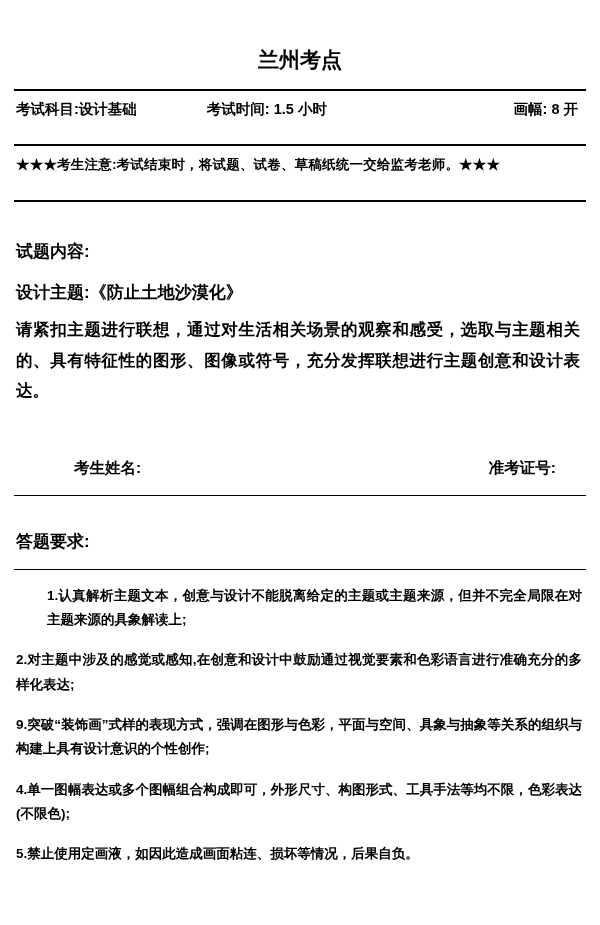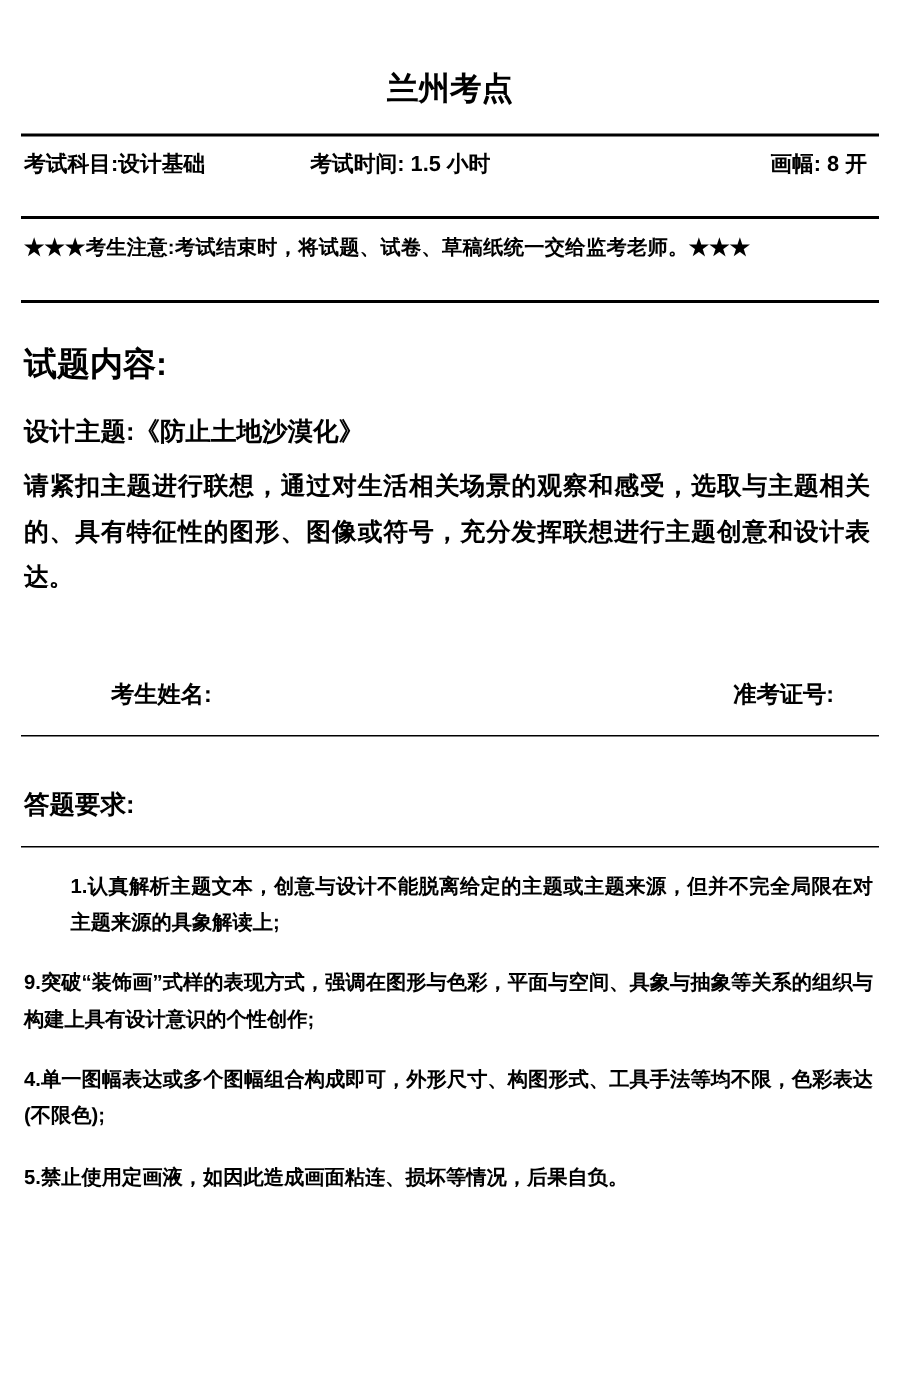--- a/index.html
+++ b/index.html
@@ -60,23 +60,23 @@
 
   .notice {
     font-size: 13.5px;
     font-weight: bold;
     padding: 10px 2px 10px 2px;
     letter-spacing: 0.2px;
     white-space: nowrap;
   }
 
   .section-title {
-    font-size: 22px;
+    font-size: 17px;
     font-weight: bold;
-    margin-top: 26px;
+    margin-top: 38px;
     margin-left: 2px;
   }
   .topic {
     font-size: 17px;
     font-weight: bold;
     margin-top: 18px;
     margin-left: 2px;
   }
   .body-para {
     font-size: 16.5px;
@@ -155,18 +155,19 @@
   </div>
 
   <hr class="rule thin">
 
   <div class="req-title">答题要求:</div>
 
   <hr class="rule thin">
 
   <ul class="req-list">
     <li class="req-item">1.认真解析主题文本，创意与设计不能脱离给定的主题或主题来源，但并不完全局限在对主题来源的具象解读上;</li>
+    <li class="req-item">2.对主题中涉及的感觉或感知,在创意和设计中鼓励通过视觉要素和色彩语言进行准确充分的多样化表达;</li>
     <li class="req-item">9.突破“装饰画”式样的表现方式，强调在图形与色彩，平面与空间、具象与抽象等关系的组织与构建上具有设计意识的个性创作;</li>
     <li class="req-item">4.单一图幅表达或多个图幅组合构成即可，外形尺寸、构图形式、工具手法等均不限，色彩表达(不限色);</li>
     <li class="req-item">5.禁止使用定画液，如因此造成画面粘连、损坏等情况，后果自负。</li>
   </ul>
 
 </div>
 
 </body></html>

